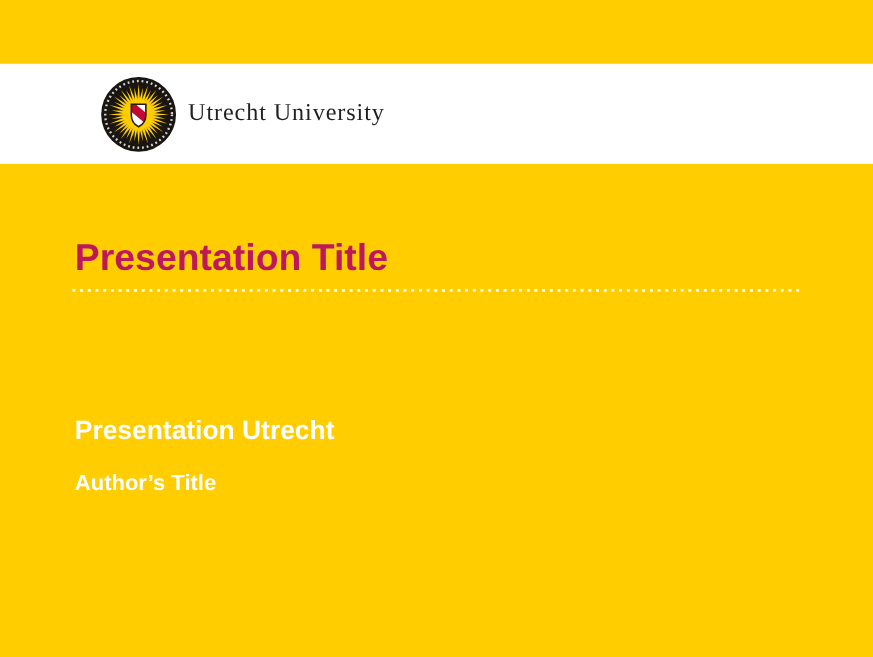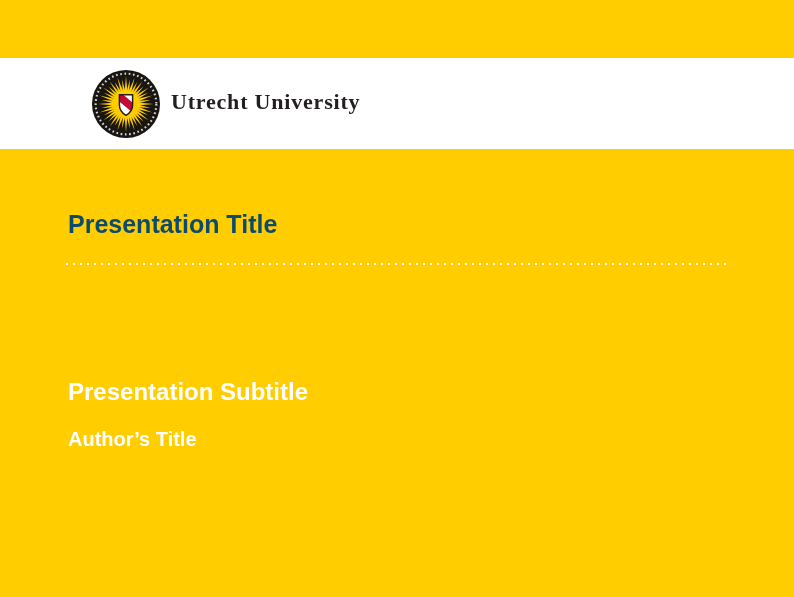--- a/index.html
+++ b/index.html
@@ -24,33 +24,33 @@
     background: #FFFFFF;
   }
   .logo-svg {
     position: absolute; left: 91px; top: -35px; 
     width: 70px; height: 70px;
   }
   .band-logo .logo-svg { top: 11px; }
   .wordmark {
     position: absolute; left: 171px; top: 33px;
     font-family: "Liberation Serif", serif;
-    font-weight: 700;
+    font-weight: 400;
     font-size: 22px;
     letter-spacing: 0.8px;
     color: #231F20;
     line-height: 22px;
     white-space: nowrap;
   }
   .title {
-    position: absolute; left: 68px; top: 206px;
+    position: absolute; left: 68px; top: 216px;
     margin: 0;
-    font-size: 25px;
+    font-size: 34px;
     font-weight: 700;
-    color: #0c4a6e;
+    color: #be185d;
     line-height: 36px;
     white-space: nowrap;
   }
   .dotted-divider {
     position: absolute; left: 65px; top: 262px;
     width: 662px; height: 4px;
     background-image: radial-gradient(circle 1.5px at 2px 2px, rgba(255,255,255,0.97) 97%, rgba(255,255,255,0) 100%);
     background-size: 7px 4px;
     background-repeat: repeat-x;
   }
@@ -136,17 +136,17 @@
         <rect x="22" y="30.5" width="28" height="8" fill="#C00A35" transform="rotate(40 36 36)"></rect>
       </g>
       <path d="M29.2 26.5 h13.6 v10.2 c0 6.8 -3.9 9.3 -6.8 10.9 c-2.9 -1.6 -6.8 -4.1 -6.8 -10.9 z" fill="none" stroke="#241D15" stroke-width="1.5"></path>
     </svg>
     <span class="wordmark">Utrecht University</span>
   </div>
 
   <div>
     <h1 class="title">Presentation Title</h1>
     <div class="dotted-divider"></div>
-    <h2 class="subtitle">Presentation Subtitle</h2>
+    <h2 class="subtitle">Presentation Utrecht</h2>
     <div class="author">Author’s Title</div>
   </div>
 
 </div>
 
 </body></html>

